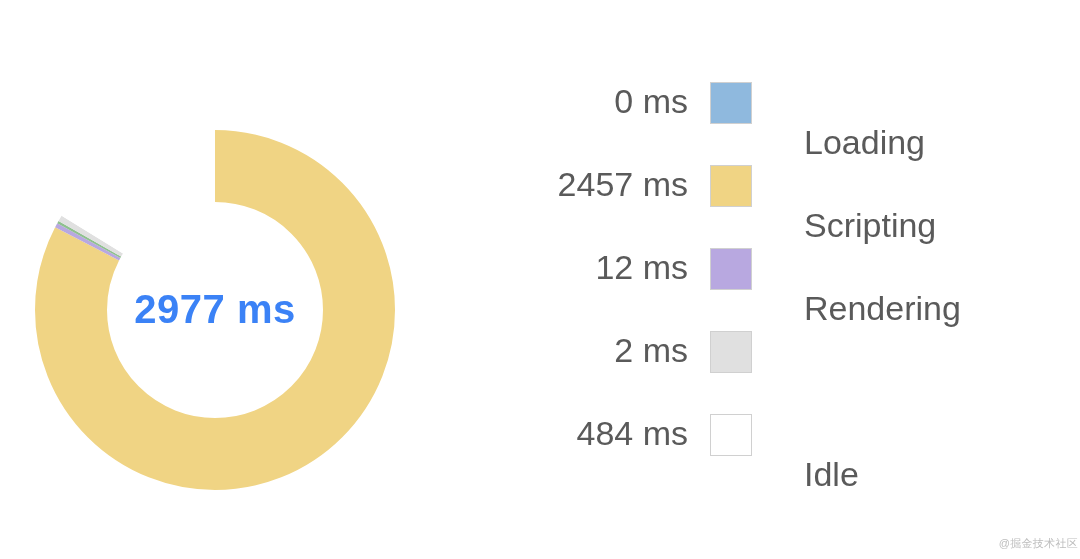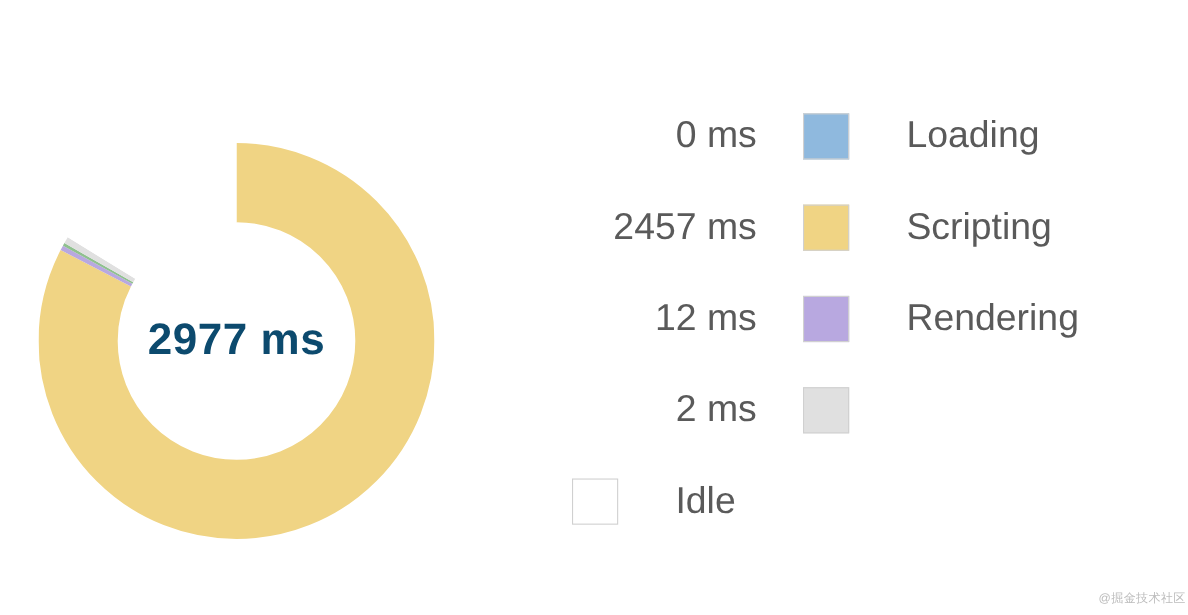--- a/index.html
+++ b/index.html
@@ -35,54 +35,54 @@
       position: absolute;
       top: 0; left: 0; right: 0; bottom: 0;
       display: flex;
       align-items: center;
       justify-content: center;
       pointer-events: none;
     }
     .donut-center-text {
       font-size: 40px;
       font-weight: 700;
-      color: #0c4a6e;
+      color: #3b82f6;
       letter-spacing: 0.5px;
     }
     .legend {
       flex: 1;
       padding-right: 60px;
       padding-left: 90px;
       padding-top: 20px;
     }
     .legend-row {
       display: flex;
-      align-items: center;
+      align-items: flex-start;
       height: 83px;
-      gap: 20px;
     }
     .legend-value {
       width: 190px;
       text-align: right;
       font-size: 34px;
       color: #5a5a5a;
       font-weight: 400;
       padding-right: 22px;
     }
     .legend-swatch {
       width: 42px;
       height: 42px;
       flex-shrink: 0;
       border: 1px solid #d0d0d0;
     }
     .legend-label {
       font-size: 34px;
       color: #5a5a5a;
-      padding-left: 32px;
+      padding-left: 52px;
       font-weight: 400;
+      margin-top: 41px;
     }
     .watermark {
       position: absolute;
       right: 2px;
       bottom: 8px;
       font-size: 11px;
       color: #bdbdbd;
       letter-spacing: 0.3px;
     }
   </style>
@@ -119,18 +119,19 @@
     <div class="legend-row">
       <div class="legend-value">12 ms</div>
       <div class="legend-swatch" style="background: rgb(184, 168, 224);"></div>
       <div class="legend-label">Rendering</div>
     </div>
     <div class="legend-row">
       <div class="legend-value">2 ms</div>
       <div class="legend-swatch" style="background: rgb(224, 224, 224);"></div>
     </div>
     <div class="legend-row">
+      <div class="legend-value">484 ms</div>
       <div class="legend-swatch" style="background: rgb(255, 255, 255);"></div>
       <div class="legend-label">Idle</div>
     </div>
   </div>
 
 <div class="watermark">@掘金技术社区</div>
 
 </body></html>

